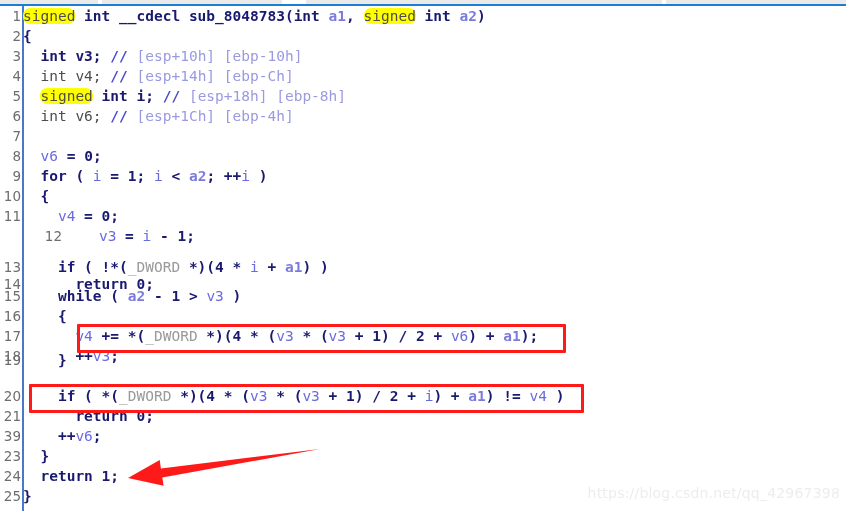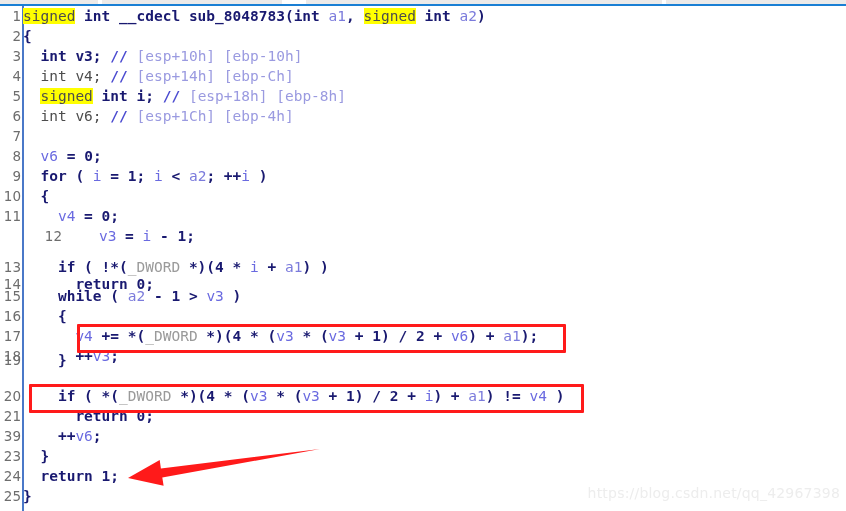--- a/index.html
+++ b/index.html
@@ -76,25 +76,25 @@
     color: #191970;
     font-weight: bold;
     letter-spacing: 0px;
   }
 
   
   .kw   { color: #191970; font-weight: bold; }
   .punc { color: #191970; font-weight: bold; }
   .num  { color: #191970; font-weight: bold; }
   .var  { color: #6a6ae0; font-weight: normal; }
-  .arg  { color: #7b7bdc; font-weight: normal; }
+  .arg  { color: #7b7bdc; font-weight: bold; }
   .cmt  { color: #4a4ad0; font-weight: bold; }
   .cmtv { color: #9a9ae0; font-weight: normal; }
   .type { color: #9a9a9a; font-weight: normal; text-align: right; }
-  .hl   { background: #ffff00; color: #4d4d4d; font-weight: normal; }
+  .hl   { background: #ffff00; color: #4d4d4d; font-weight: normal; border-radius: 7px; }
   .dim  { color: #4d4d4d; font-weight: normal; }
 
   
   .redbox {
     position: absolute;
     border: 3px solid #ff1a1a;
     border-radius: 1px;
     pointer-events: none;
   }
   #arrow-annotation {

